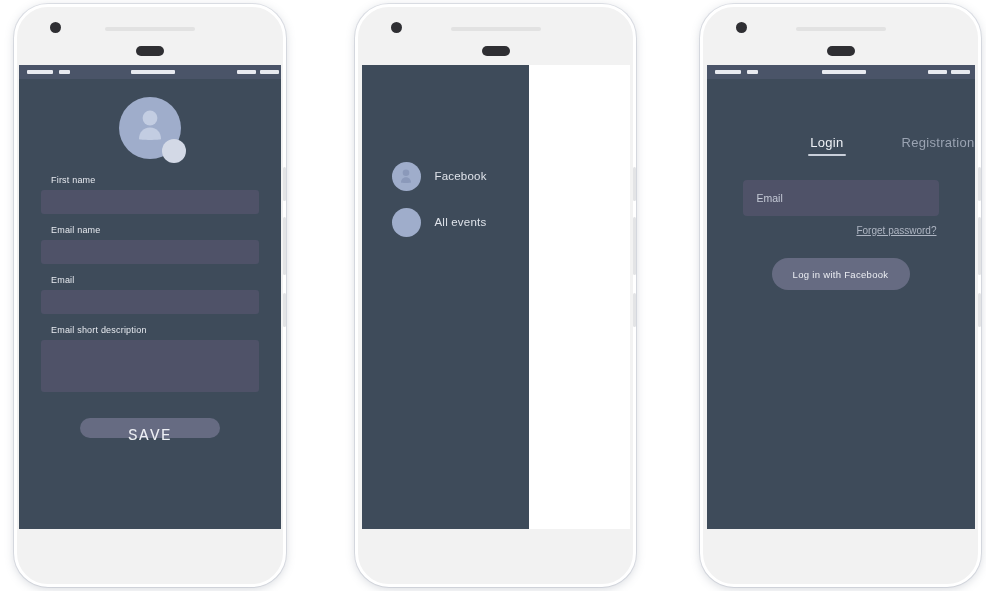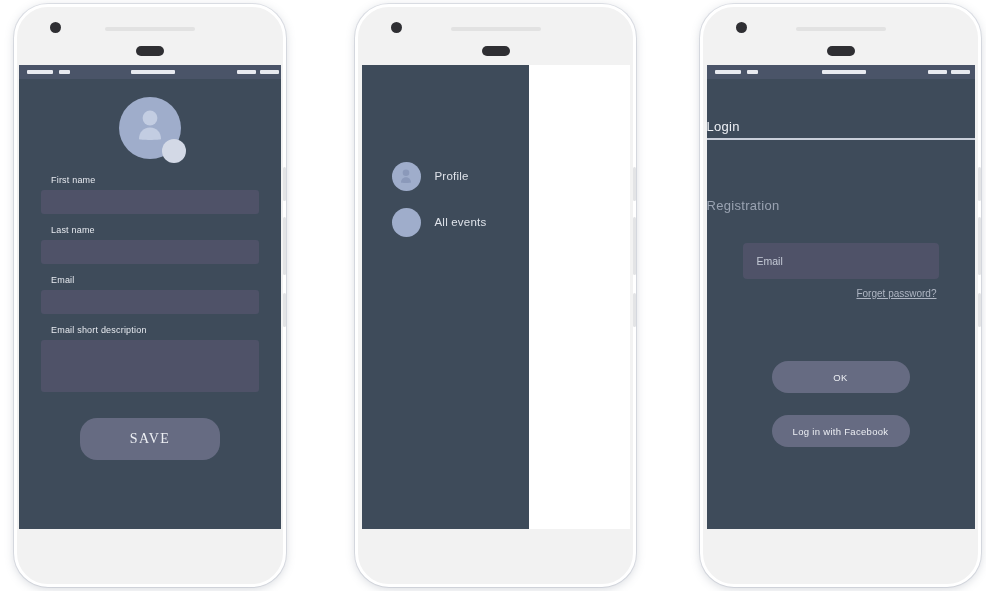--- a/index.html
+++ b/index.html
@@ -89,25 +89,25 @@
   }
   .field-box{
     background:#4f5268;border-radius:3px;width:100%;box-sizing:border-box;
     margin-bottom:11px;
   }
   .h-input{height:24px;}
   .h-area{height:52px;}
 
   .save-btn{
     display:block;margin:26px auto 0;
-    width:140px;height:42px;line-height:34px;
+    width:140px;height:20px;line-height:34px;
     border-radius:17px;border:none;
     background:#666b82;color:#edeff4;
-    font-size:14px;letter-spacing:1.4px;text-align:center;
-    font-family:Liberation Serif, serif;
+    font-size:16px;letter-spacing:1.4px;text-align:center;
+    font-family:Liberation Mono, monospace;
     cursor:pointer;
   }
 
   
   .drawer{
     position:absolute;left:0;top:0;bottom:0;width:167px;
     background:#3e4b5a;
   }
   .drawer-list{padding-top:88px;}
   .drawer-item{
@@ -122,21 +122,21 @@
   }
   .drawer-icon svg{position:absolute;left:50%;top:50%;transform:translate(-50%,-50%);}
   .drawer-label{
     margin-left:14px;font-size:11.5px;color:#dfe3ea;letter-spacing:.2px;
   }
   .drawer-content{
     position:absolute;right:0;top:0;bottom:0;left:167px;background:#ffffff;
   }
 
   
-  .tabs{display:flex;justify-content:flex-end;gap:58px;margin-top:40px;flex-direction:column;}
+  .tabs{display:flex;justify-content:flex-end;gap:58px;margin-top:56px;}
   .tab{
     font-size:13px;color:#9aa3b2;letter-spacing:.3px;
     padding-bottom:6px;cursor:pointer;position:relative;
   }
   .tab.active{color:#eef1f6;}
   .tab.active:after{
     content:"";position:absolute;left:-2px;right:-2px;bottom:0;
     height:2px;background:#c9cfda;border-radius:1px;
   }
   .login-form{padding:0 36px;margin-top:24px;}
@@ -195,21 +195,21 @@
           <circle cx="15" cy="11" r="7.4" fill="#c3cde2"></circle>
           <path d="M15 20.5c-7 0-11 5.2-11 11.5 0 1.2 22 1.2 22 0 0-6.3-4-11.5-11-11.5z" fill="#c3cde2"></path>
         </svg>
         <div class="avatar-badge"></div>
       </div>
 
       <div class="form">
         <div class="field-label">First name</div>
         <div class="field-box h-input"></div>
 
-        <div class="field-label">Last name</div>
+        <div class="field-label">Email name</div>
         <div class="field-box h-input"></div>
 
         <div class="field-label">Email</div>
         <div class="field-box h-input"></div>
 
         <div class="field-label">Email short description</div>
         <div class="field-box h-area"></div>
 
         <button class="save-btn">SAVE</button>
       </div>
@@ -231,21 +231,21 @@
       <div class="drawer">
         <div class="drawer-list">
 
           <div class="drawer-item">
             <div class="drawer-icon">
               <svg width="15" height="17" viewBox="0 0 30 36">
                 <circle cx="15" cy="11" r="7" fill="#8b99ba"></circle>
                 <path d="M15 20.5c-6.8 0-10.6 5.2-10.6 11.5 0 1.2 21.2 1.2 21.2 0 0-6.3-3.8-11.5-10.6-11.5z" fill="#8b99ba"></path>
               </svg>
             </div>
-            <span class="drawer-label">Profile</span>
+            <span class="drawer-label">Facebook</span>
           </div>
 
           <div class="drawer-item">
             <div class="drawer-icon"></div>
             <span class="drawer-label">All events</span>
           </div>
 
 
         </div>
       </div>
@@ -277,20 +277,19 @@
 
       <div class="login-form">
 
         <div class="login-field">
           <span>Email</span>
         </div>
 
 
         <div class="forget">Forget password?</div>
 
-        <button class="pill-btn btn-ok">OK</button>
         <button class="pill-btn btn-fb">Log in with Facebook</button>
       </div>
 
     </div>
   </div>
 
 </div>
 
 </body></html>

